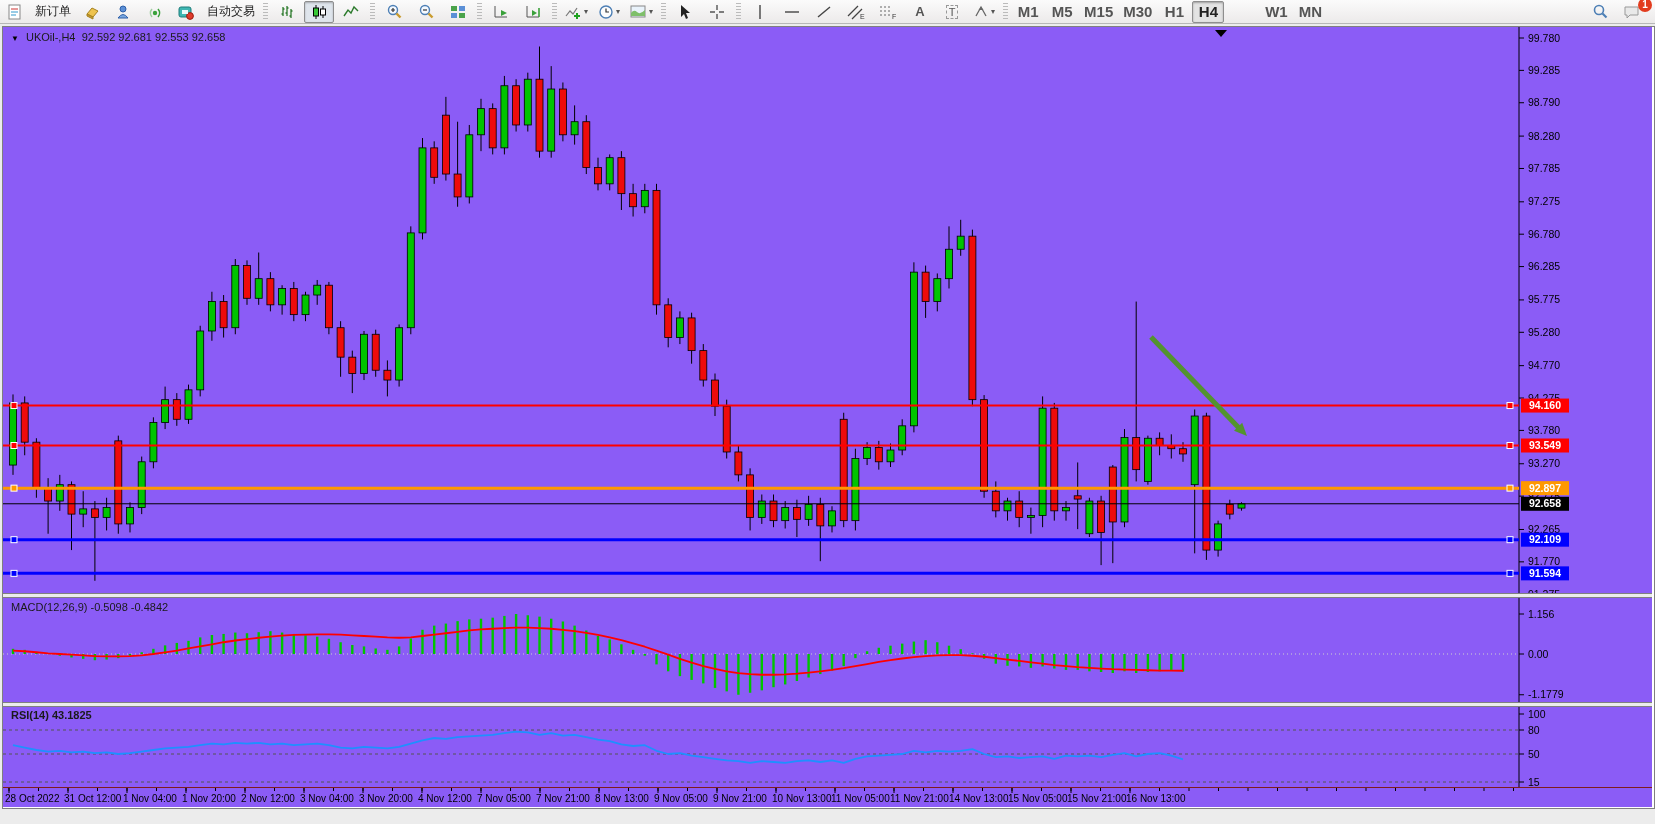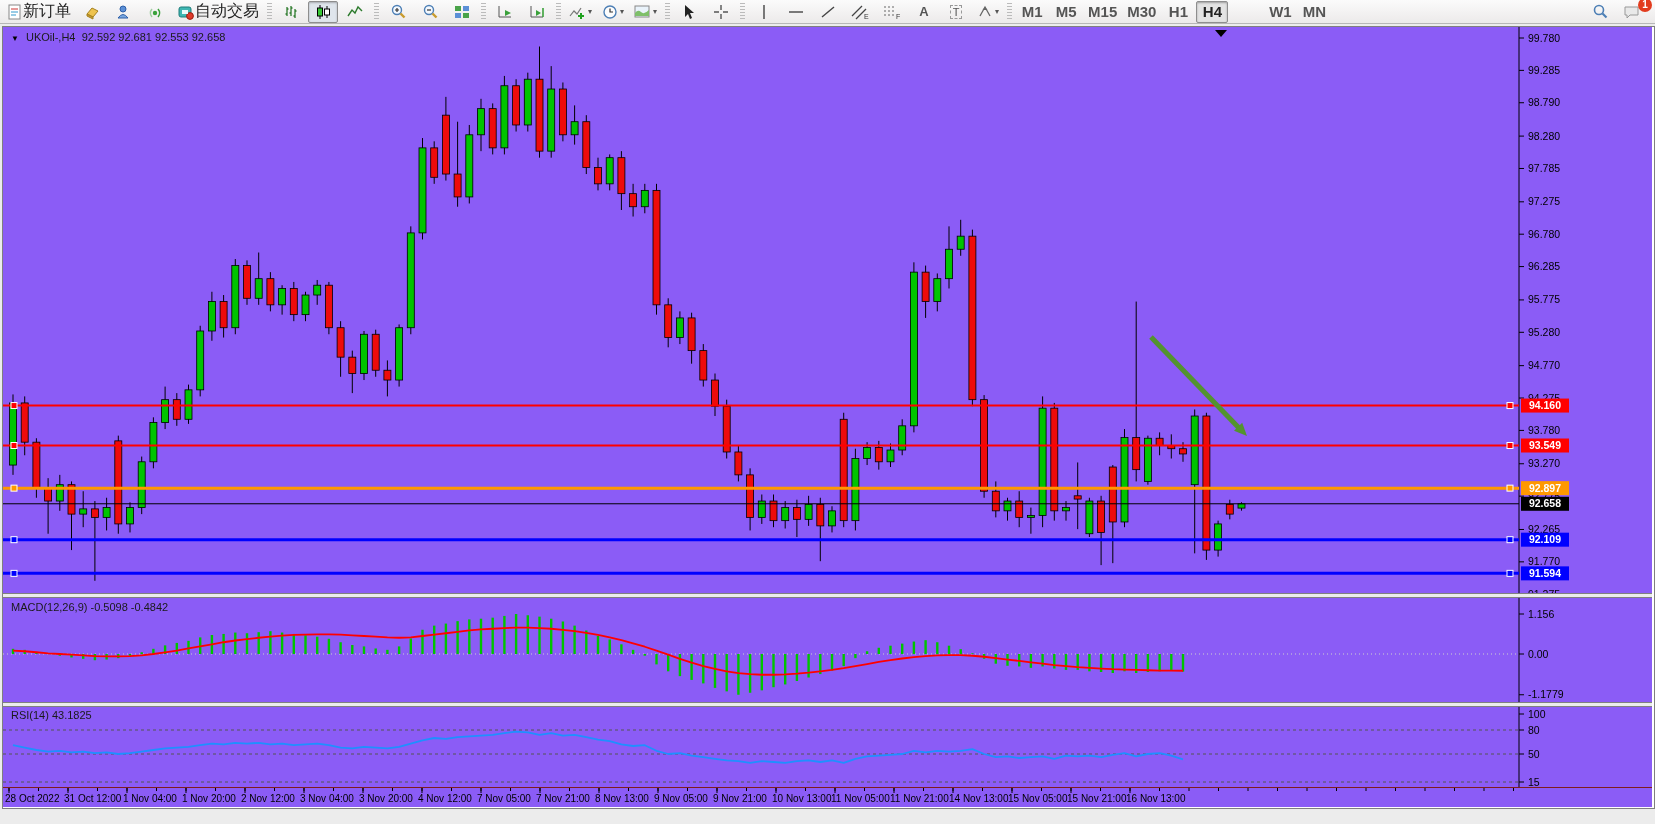--- a/index.html
+++ b/index.html
@@ -5,21 +5,21 @@
   html,body{margin:0;padding:0;width:1655px;height:824px;background:#ececec;overflow:hidden;
     font-family:"Liberation Sans",sans-serif;-webkit-font-smoothing:antialiased;}
   
   .toolbar{position:absolute;left:0;top:0;width:1655px;height:24px;
     background:linear-gradient(#fbfbfb,#eceaea);border-bottom:1px solid #b7b7b7;
     display:flex;align-items:center;padding:0 2px;box-sizing:border-box;white-space:nowrap;}
   .tbtn{height:20px;min-width:22px;display:flex;align-items:center;justify-content:center;
     padding:0 3px;margin:0 1px;border:1px solid transparent;border-radius:2px;color:#333;
     font-size:12px;cursor:default;}
   .tbtn.pressed{border:1px solid #8e8e8e;background:#dfe5ec;box-shadow:inset 0 1px 2px rgba(0,0,0,.25);}
-  .tbtn .lbl{margin-left:0;font-size:16px;color:#222;}
+  .tbtn .lbl{margin-left:12px;font-size:12px;color:#222;}
   .grip{width:5px;height:18px;margin:0 3px;background:repeating-linear-gradient(#bbb 0 1px,transparent 1px 3px);}
   .caret{font-size:8px;color:#555;margin-left:2px;}
   .tf{font-size:15px;color:#555;font-weight:bold;min-width:24px;}
   .tf.active{border:1px solid #8e8e8e;background:#e3e3e3;box-shadow:inset 0 1px 2px rgba(0,0,0,.3);color:#222;}
   .toolbar-right{margin-left:auto;display:flex;align-items:center;}
   .badge{position:absolute;top:-4px;right:-6px;background:#e23c1e;color:#fff;border-radius:50%;
     width:14px;height:14px;font-size:10px;font-weight:bold;display:flex;align-items:center;justify-content:center;}
   
   #window{position:absolute;left:2px;top:26px;width:1651px;height:781px;background:#fff;
     border:1px solid #7f7f7f;box-sizing:content-box;}
@@ -29,21 +29,21 @@
     border-top:1px solid #808080;border-bottom:1px solid #808080;box-sizing:border-box;}
   #split1{top:566px;} #split2{top:675px;}
   #macdPane{top:571px;height:128px;}
   #rsiPane{top:680px;height:80px;}
   #timeAxis{top:760px;height:19px;border-top:1px solid #7f1d1d;}
   .pane svg{position:absolute;left:0;top:0;}
   .overlay-label{position:absolute;font-size:11px;color:#1a1a1a;z-index:5;}
   #chartTitle{left:8px;top:4px;}
   #chartTitle .menu-marker{font-size:8px;color:#000;margin-right:4px;}
   #macdLabel{left:8px;top:3px;}
-  #rsiLabel{left:8px;top:2px;}
+  #rsiLabel{left:8px;top:2px;font-weight:bold;}
   text{font-family:"Liberation Sans",sans-serif;}
 </style>
 </head>
 <body>
 
 <div class="toolbar">
   <div class="tbtn">
     <svg width="16" height="16">
       <rect x="2" y="1" width="11" height="14" fill="#fff" stroke="#888"></rect>
       <line x1="4" y1="5" x2="11" y2="5" stroke="#c33"></line>

